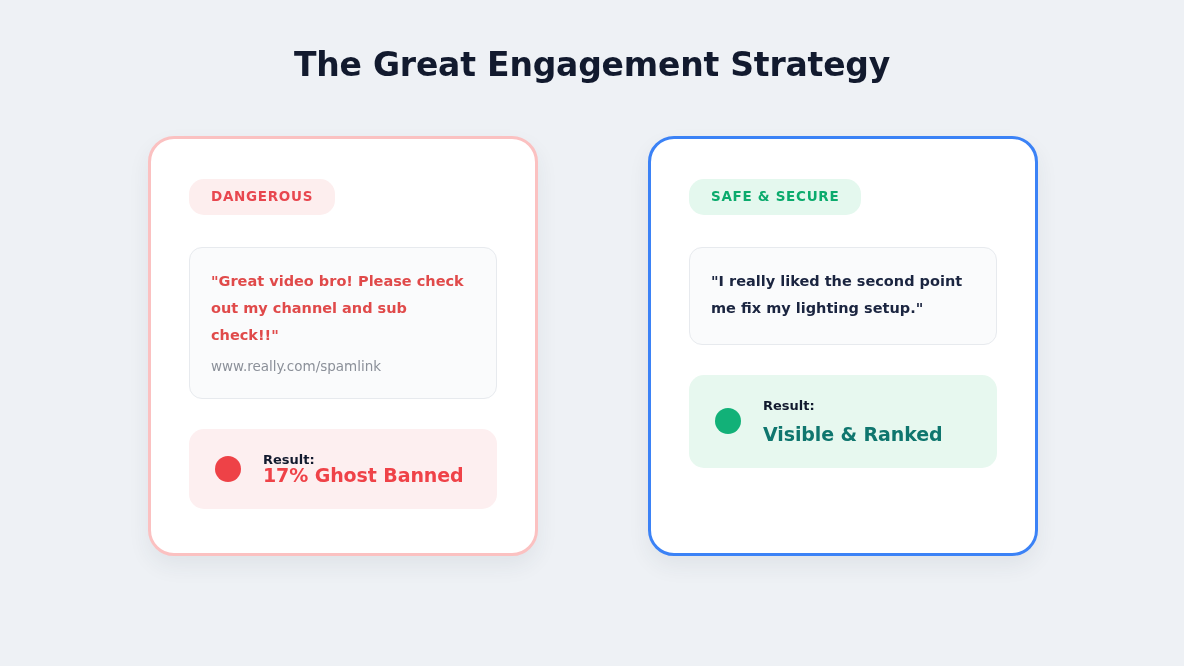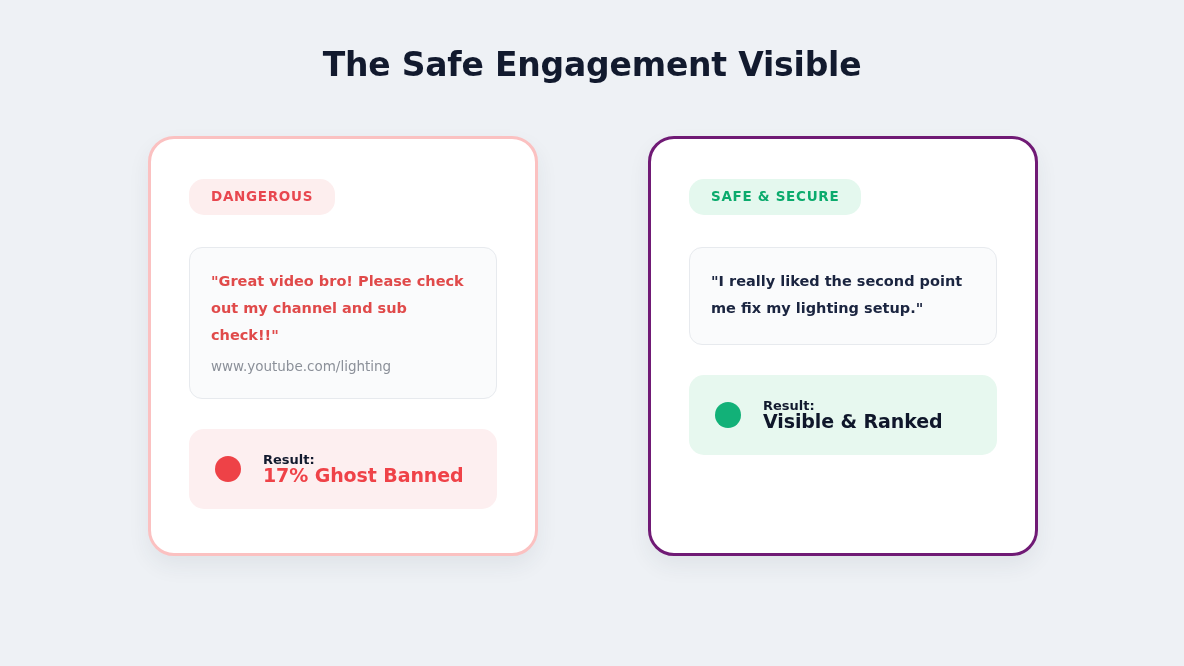--- a/index.html
+++ b/index.html
@@ -48,21 +48,21 @@
     box-sizing: border-box;
     background: #ffffff;
     border-radius: 26px;
     padding: 40px 38px 44px 38px;
     box-shadow: 0 10px 22px rgba(40, 50, 70, 0.07);
   }
   .card.danger {
     border: 3px solid #fbc1c1;
   }
   .card.safe {
-    border: 3px solid #701a75;
+    border: 3px solid #3b82f6;
   }
 
   .badge {
     display: inline-block;
     padding: 11px 22px;
     border-radius: 15px;
     font-size: 13.5px;
     font-weight: 800;
     letter-spacing: 0.7px;
     line-height: 1;
@@ -129,39 +129,39 @@
     font-size: 13px;
     font-weight: 700;
     color: #121a2e;
   }
   .result-value {
     font-size: 19px;
     font-weight: 800;
     letter-spacing: -0.1px;
   }
   .result-value.danger { color: #ef4248; }
-  .result-value.safe   { color: #0f172a; }
+  .result-value.safe   { color: #0f766e; margin-top: 13px; }
 </style>
 </head>
 <body>
 
 <div class="page">
 
-  <div class="page-title">The Safe Engagement Visible</div>
+  <div class="page-title">The Great Engagement Strategy</div>
 
   <div class="cards">
 
     <div class="card danger">
 
       <div class="badge danger">DANGEROUS</div>
 
       <div class="quote-box danger">
         <div class="quote-line">"Great video bro! Please check</div>
         <div class="quote-line">out my channel and sub check!!"</div>
-        <div class="quote-url">www.youtube.com/lighting</div>
+        <div class="quote-url">www.really.com/spamlink</div>
       </div>
 
       <div class="result-box danger">
         <div class="result-dot danger"></div>
         <div class="result-text">
           <div class="result-label">Result:</div>
           <div class="result-value danger">17% Ghost Banned</div>
         </div>
       </div>
 

